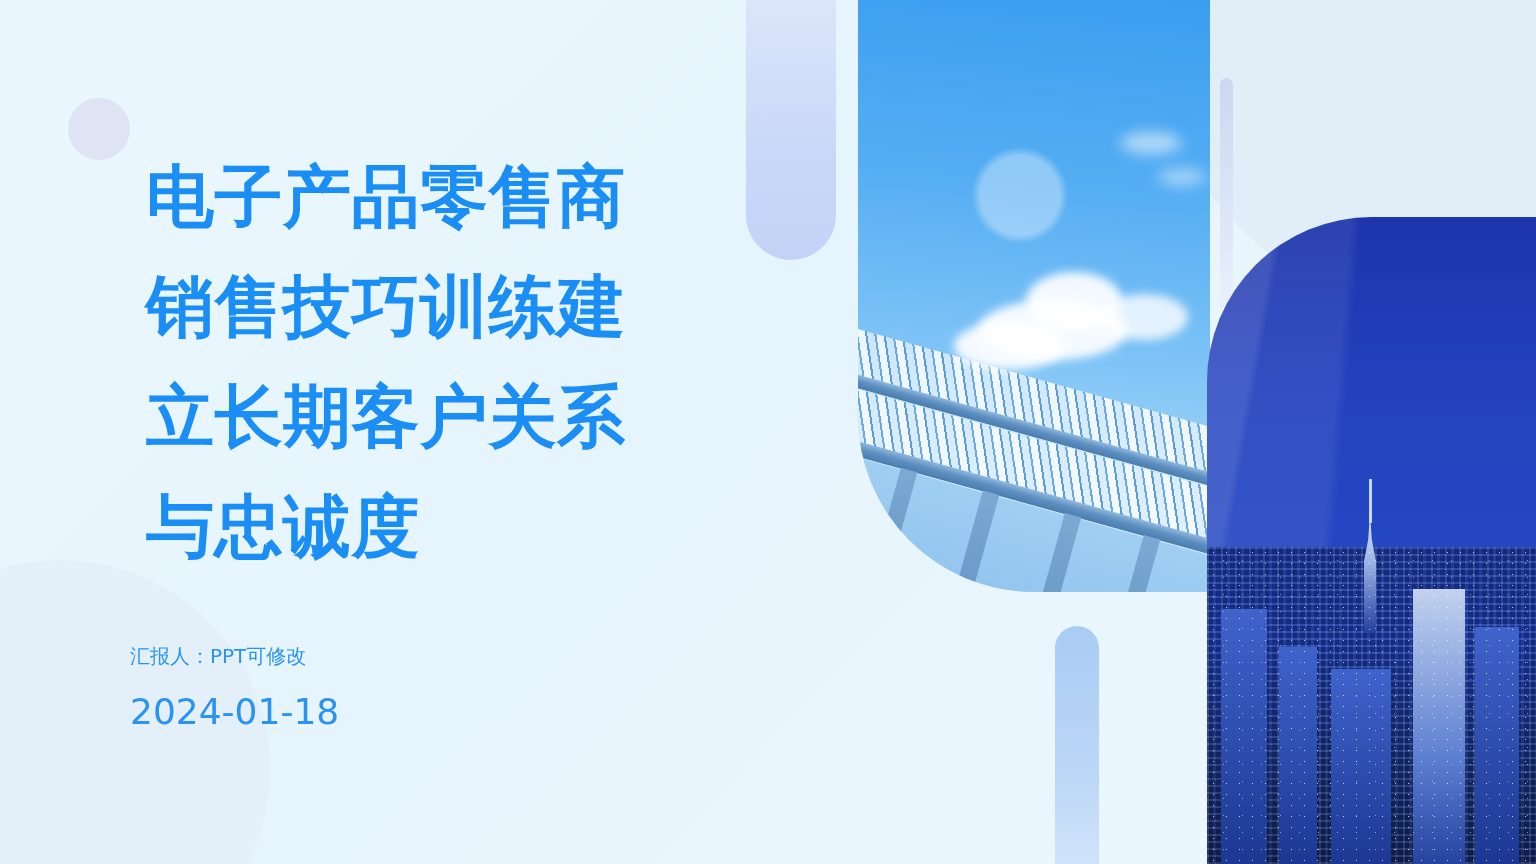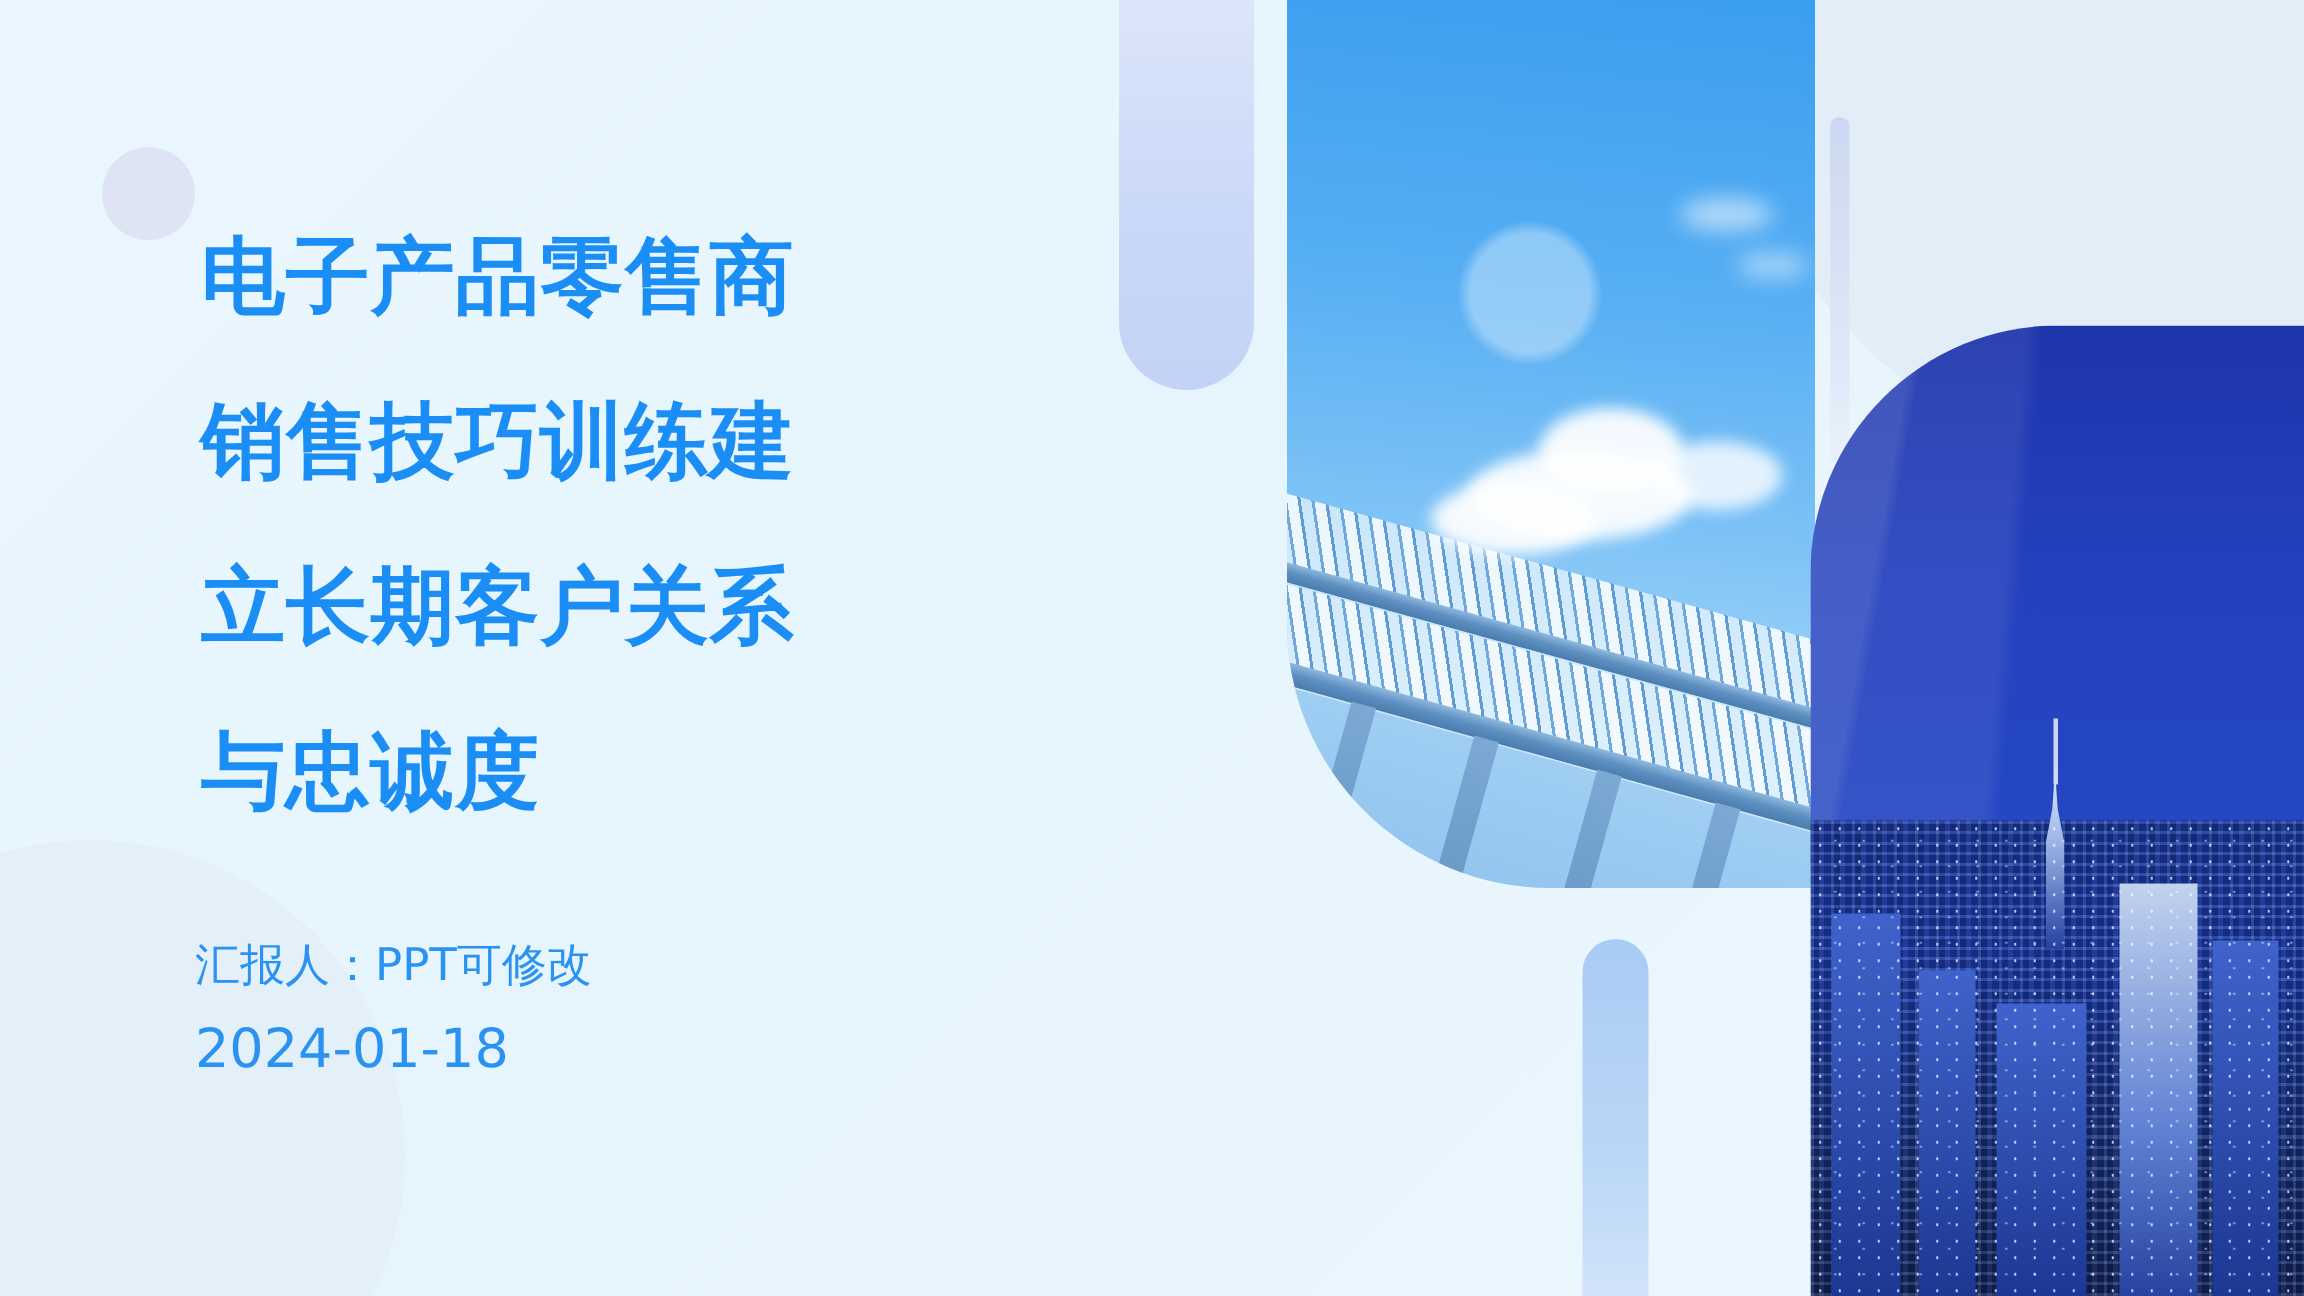--- a/index.html
+++ b/index.html
@@ -246,35 +246,35 @@
   }
 
   
   .content {
     position: absolute;
     left: 130px;
     top: 126px;
     width: 620px;
   }
   .title {
-    margin: 4px;
+    margin: 16px;
     color: #1b8ef5;
-    font-size: 56px;
+    font-size: 68px;
     line-height: 110px;
     font-weight: 700;
     letter-spacing: 0.5px;
     white-space: pre-line;
     font-family: "DejaVu Sans", "Liberation Sans", sans-serif;
   }
   .meta {
     margin-top: 46px;
   }
   .presenter {
     color: #2a93f2;
-    font-size: 30px;
+    font-size: 20px;
     line-height: 56px;
     font-weight: 400;
     font-family: "DejaVu Sans", "Liberation Sans", sans-serif;
   }
   .date {
     color: #2a93f2;
     font-size: 36px;
     line-height: 56px;
     font-weight: 400;
     font-family: "DejaVu Sans", "Liberation Sans", sans-serif;

